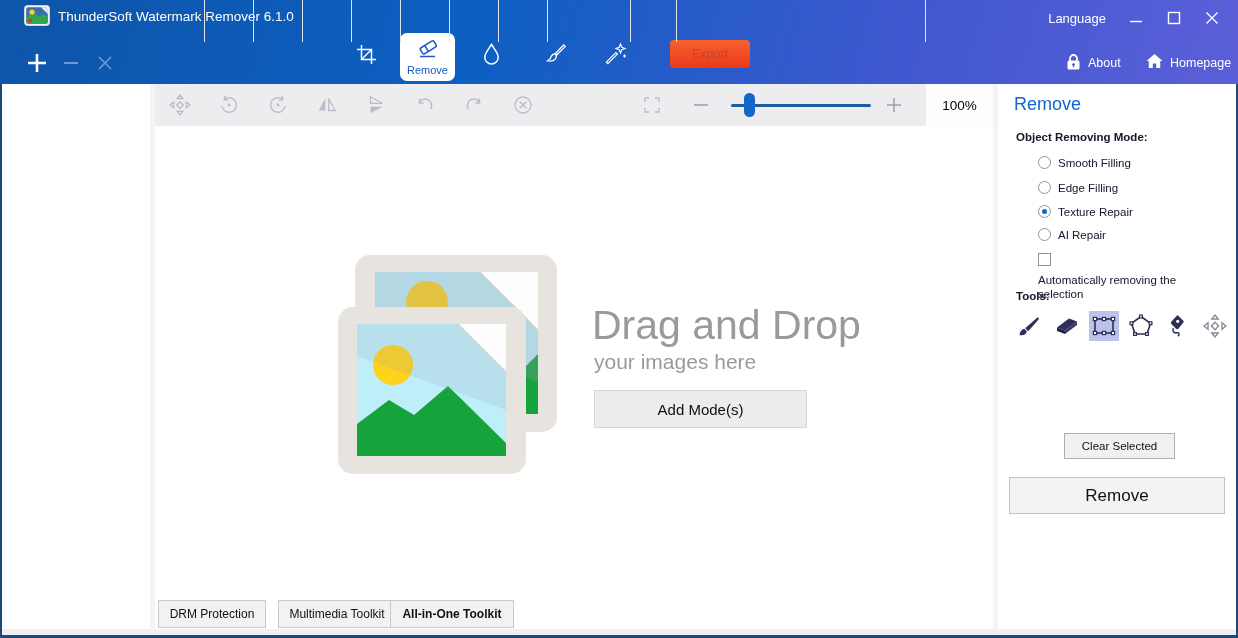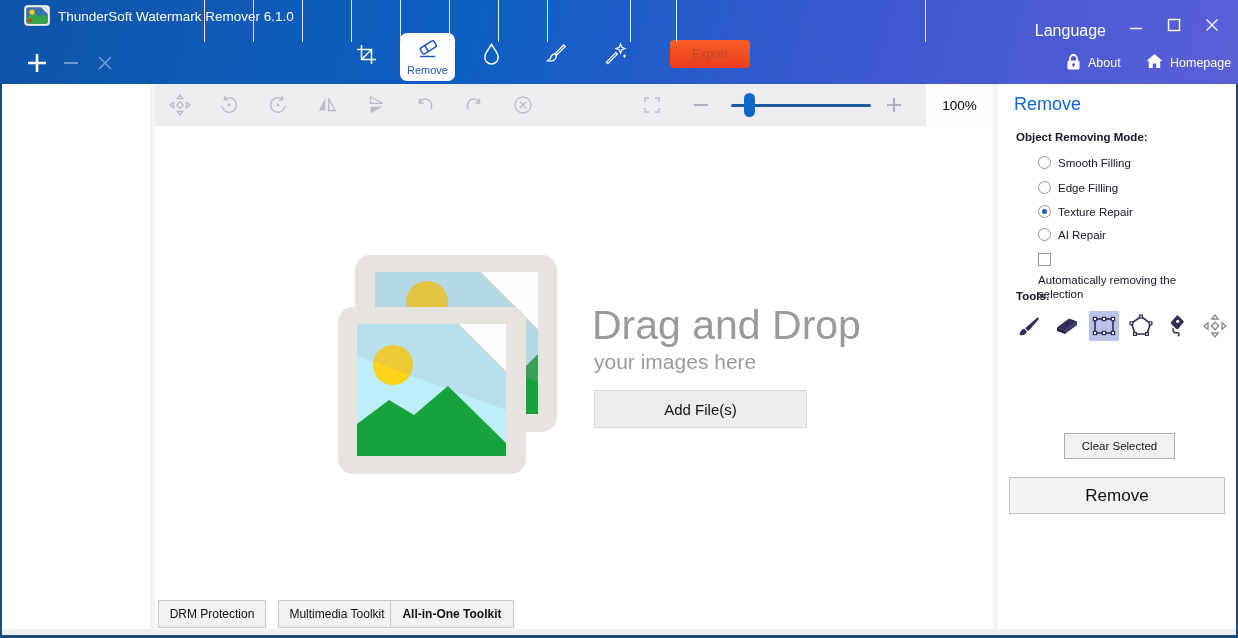--- a/index.html
+++ b/index.html
@@ -6,21 +6,21 @@
   html,body { background:#3a3a3a; }
   body { font-family:"Liberation Sans", sans-serif; }
   .window{ position:relative; width:1238px; height:638px; background:#fff; overflow:hidden; }
 
   
   .header{ position:absolute; left:0; top:0; width:1238px; height:84px;
     background:linear-gradient(105deg,#0f55a9 0%,#0c5fc2 38%,#3f58cf 72%,#5b5fd8 100%); }
   .app-title{ position:absolute; left:58px; top:9px; color:#fff; font-size:13.5px; }
   .app-icon{ position:absolute; left:24px; top:5px; }
   .titlebar-right{ position:absolute; right:18px; top:10px; display:flex; align-items:center; gap:22px; }
-  .language{ color:#fff; font-size:16px;margin-top:12px; }
+  .language{ color:#fff; font-size:13px; }
   .win-btn{ width:16px; height:16px; display:flex; align-items:center; justify-content:center; cursor:default; }
 
   .tb-plus{ position:absolute; left:26px; top:52px; }
   .tb-minus{ position:absolute; left:62px; top:55px; }
   .tb-close{ position:absolute; left:96px; top:54px; }
 
   .hdr-crop{ position:absolute; left:356px; top:44px; }
   .remove-tab{ position:absolute; left:400px; top:33px; width:55px; height:48px; background:#fff; border-radius:7px;
     display:flex; flex-direction:column; align-items:center; justify-content:space-between; padding:6px 0 5px; }
   .remove-tab .lbl{ font-size:11px; color:#1e55c6; }
@@ -323,21 +323,21 @@
         <polygon points="27,204 27,172 59,148 84,163 118,134 176,191 176,204" fill="#17a33c"></polygon>
         <polygon points="27,72 128,72 176,120 176,158 27,104" fill="rgba(150,158,170,0.18)"></polygon>
         <polygon points="128,72 176,72 176,120" fill="#fdfdfd"></polygon>
         <path d="M128 72l48 48" stroke="#d9d6d1" stroke-width="1.5" fill="none"></path>
       </svg>
     </span>
 
     <div class="dd-title">Drag and Drop</div>
     <div class="dd-sub">your images here</div>
     <div class="add-files-btn">
-      <span>Add File(s)</span>
+      <span>Add Mode(s)</span>
     </div>
 
     <div class="footer-btn fb-0">
       <span>DRM Protection</span>
     </div>
     <div class="footer-btn fb-1">
       <span>Multimedia Toolkit</span>
     </div>
     <div class="footer-btn fb-2">
       <span>All-in-One Toolkit</span>

